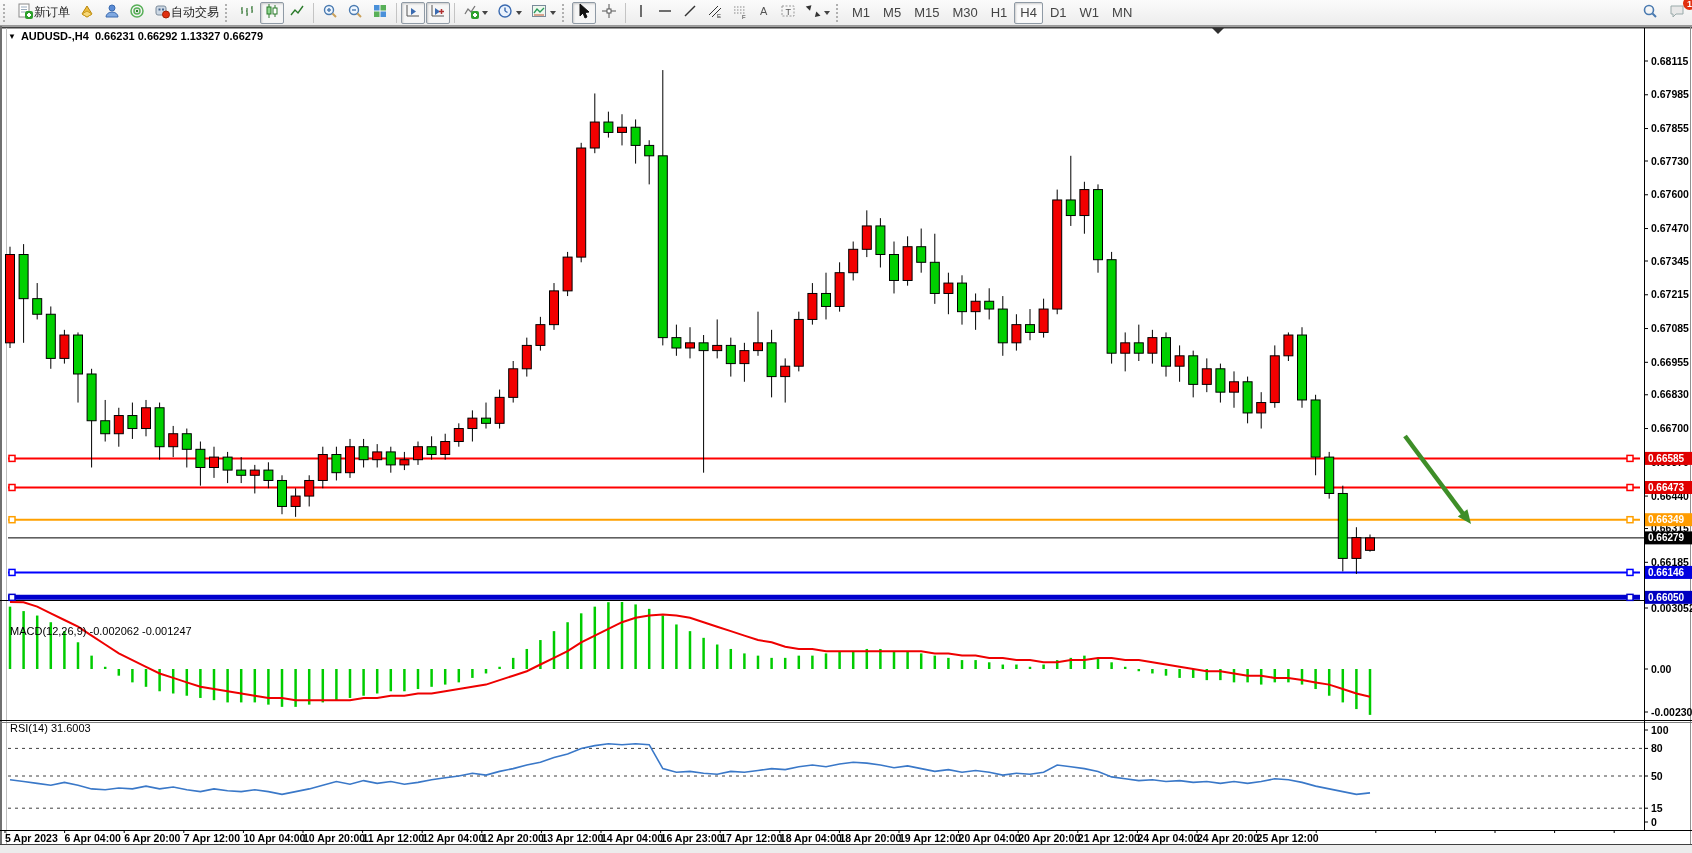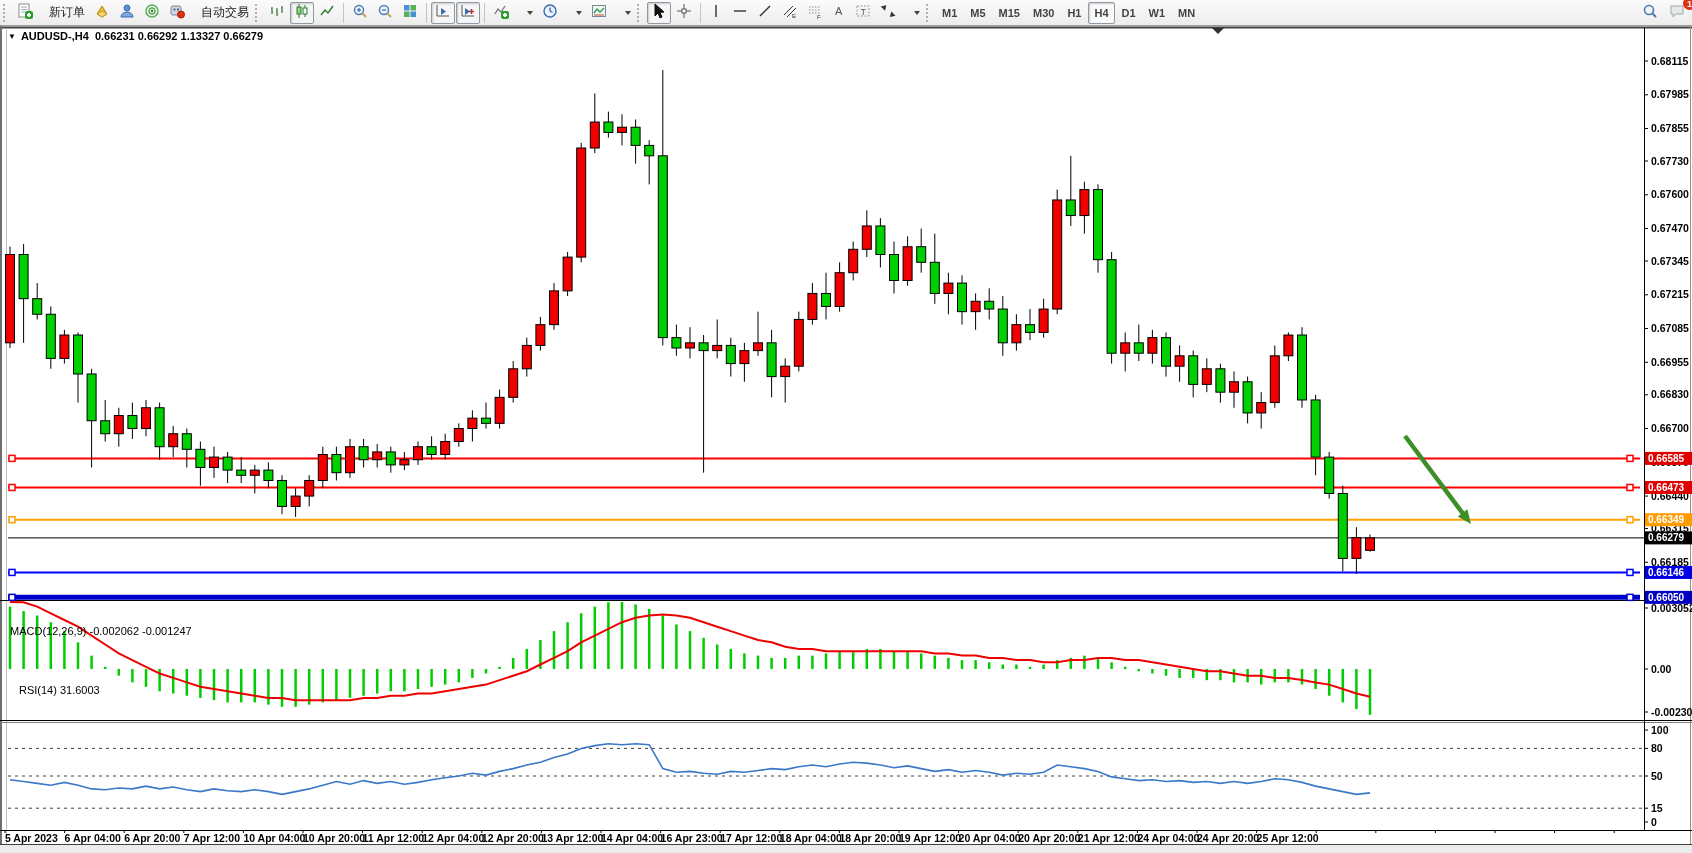--- a/index.html
+++ b/index.html
@@ -2,40 +2,40 @@
 <html><head>
 <meta charset="utf-8">
 <style>
   html,body{margin:0;padding:0;background:#d8d4cc;}
   .app{position:relative;width:1692px;height:853px;background:#ffffff;
        font-family:"Liberation Sans",sans-serif;overflow:hidden;}
   
   .toolbar{position:absolute;left:0;top:0;width:1692px;height:26px;
     background:linear-gradient(#fbfbfb,#ededed);border-bottom:1px solid #9a9a9a;
     display:flex;align-items:center;padding:0 2px;box-sizing:border-box;gap:1px;}
-  .tbtn{height:22px;display:inline-flex;align-items:center;gap:16px;padding:0 3px;
+  .tbtn{height:22px;display:inline-flex;align-items:center;gap:1px;padding:0 3px;
     border:1px solid transparent;border-radius:2px;background:transparent;
     font-family:"Liberation Sans",sans-serif;font-size:12px;color:#222;cursor:default;}
   .tbtn.pressed{background:#f6f6f6;border:1px solid #8f9aa5;box-shadow:inset 1px 1px 2px rgba(0,0,0,.18);}
-  .tf{font-size:11px;font-weight:bold;color:#444;padding:0 5px;}
+  .tf{font-size:13px;font-weight:normal;color:#444;padding:0 5px;}
   .tf.pressed{background:#fafafa;border:1px solid #8f9aa5;box-shadow:inset 1px 1px 2px rgba(0,0,0,.18);text-align:right;}
   .sep{width:1px;height:20px;background:#c4c4c4;margin:0 3px;}
   .grip{width:4px;height:18px;border-left:2px dotted #b0b0b0;margin:0 3px 0 1px;}
   .spacer{flex:1;}
   .caret{width:0;height:0;border-left:3px solid transparent;border-right:3px solid transparent;
     border-top:4px solid #444;margin-left:2px;}
   .badge{position:absolute;top:-4px;right:-6px;background:#e03010;color:#fff;border-radius:50%;
     width:13px;height:13px;font-size:9px;font-weight:bold;display:flex;align-items:center;justify-content:center;}
   .chat-wrap{position:relative;}
   
   .overlay{position:absolute;font-size:11px;color:#000;white-space:pre;}
   #chart-title{left:8px;top:30px;font-weight:bold;display:flex;align-items:center;gap:5px;}
   #chart-title .tri{font-size:8px;}
   #macd-label{left:10px;top:625px;}
-  #rsi-label{left:10px;top:684px;margin-left:9px;}
+  #rsi-label{left:10px;top:722px;}
   svg text{font-family:"Liberation Sans",sans-serif;}
 </style>
 </head>
 <body>
 
 <div class="app">
 
   <div class="toolbar">
     <span class="grip"></span>
 

